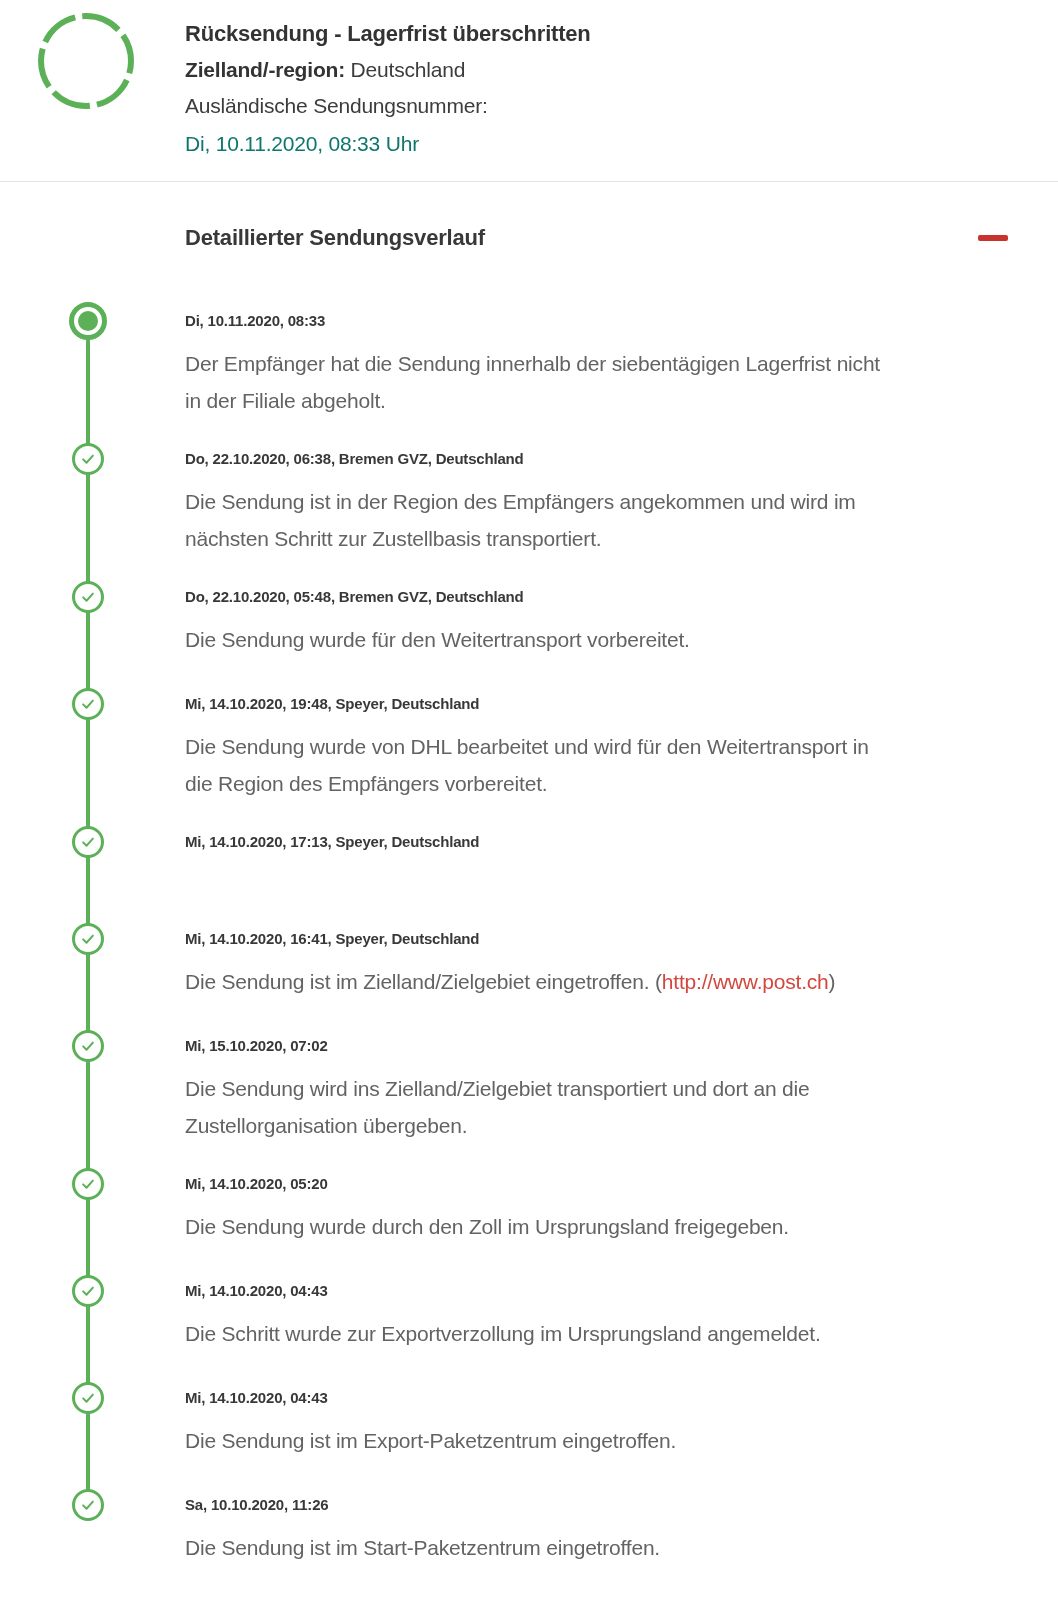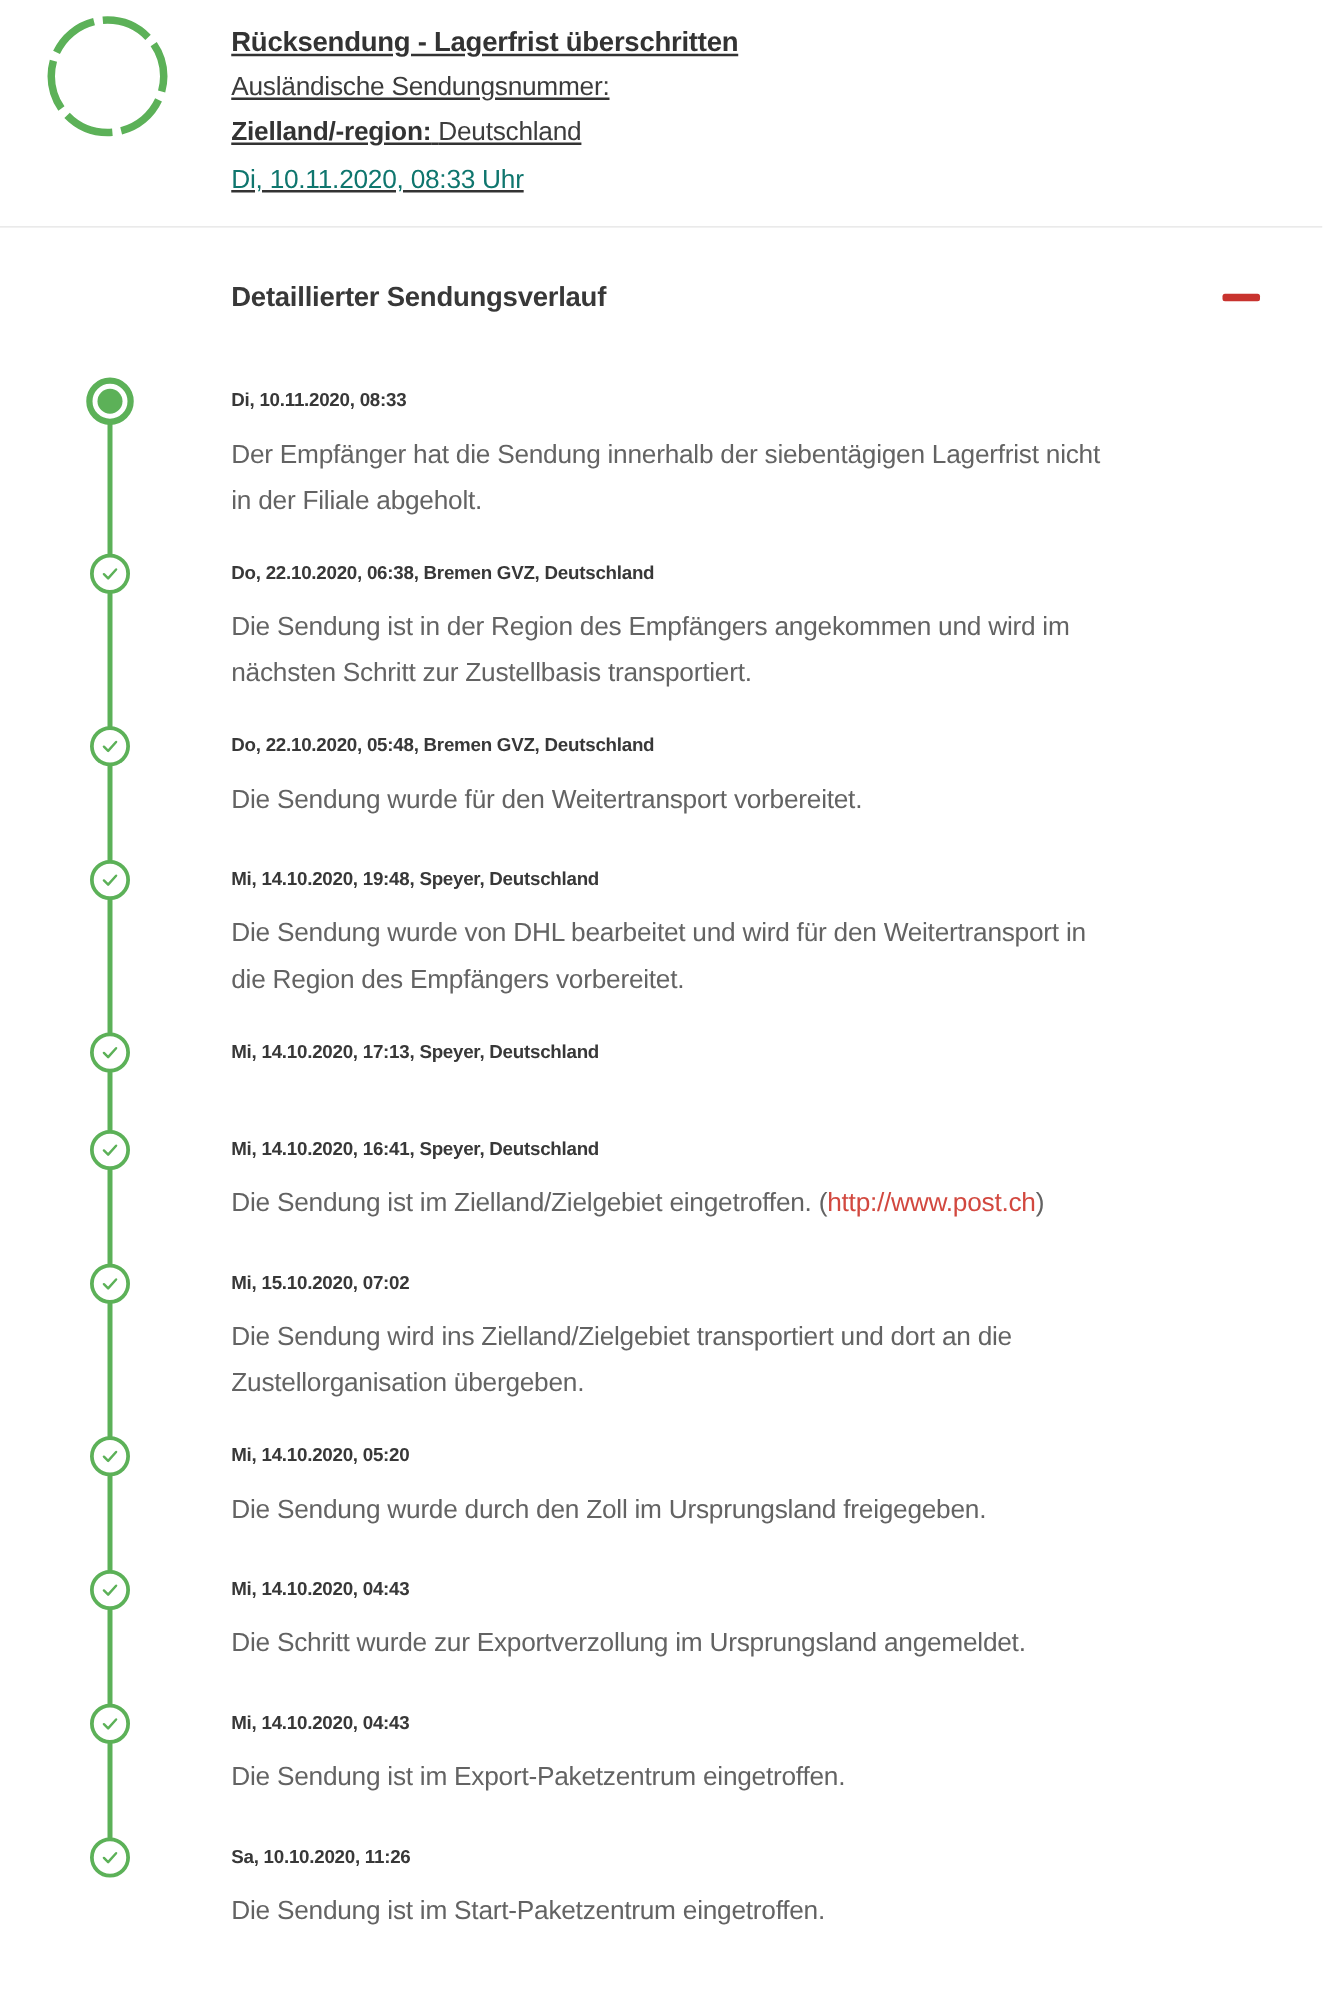--- a/index.html
+++ b/index.html
@@ -7,21 +7,21 @@
   body {
     width: 1058px;
     min-height: 1600px;
     font-family: "Liberation Sans", "DejaVu Sans", sans-serif;
     letter-spacing: -0.2px;
     color: #333333;
   }
   .page { position: relative; width: 1058px; }
 
   
-  .shipment-header { position: relative; min-height: 181px; padding: 16px 50px 0 185px; text-decoration: underline; }
+  .shipment-header { position: relative; min-height: 181px; padding: 16px 50px 0 185px; }
   .status-icon-wrap {
     position: absolute; left: 36px; top: 10px; width: 100px; height: 102px;
   }
   .status-icon-wrap svg { display: block; width: 100%; height: 100%; }
   .hdr-title {
     font-size: 22px; font-weight: 700; color: #333333;
     line-height: 36px;
   }
   .hdr-line { font-size: 21px; line-height: 36px; color: #3c3c3c; }
   .hdr-line .b { font-weight: 700; color: #333333; }
@@ -43,21 +43,21 @@
 
   
   .timeline { position: relative; padding-bottom: 46px; }
   .tl-line {
     position: absolute; left: 86px; width: 4px;
     top: 14px; bottom: 107px; 
     background: #5cb158; z-index: 0;
   }
   .entry { display: flex; margin-bottom: 32px; }
   .entry.two-line { margin-bottom: 26px; }
-  .entry.no-body { margin-bottom: 50px; }
+  .entry.no-body { margin-bottom: 69px; }
   .entry.last { margin-bottom: 0; }
   .icon-col { position: relative; width: 185px; flex: none; }
 
   .node { position: absolute; background: #ffffff; border-radius: 50%; z-index: 1; }
   .node.current {
     width: 38px; height: 38px; left: 69px; top: -5px;
     border: 5px solid #5cb158;
     display: flex; align-items: center; justify-content: center;
   }
   .node.current .dot { width: 20px; height: 20px; border-radius: 50%; background: #5cb158; }
@@ -84,22 +84,22 @@
 <div class="page">
 
   <header class="shipment-header">
     <div class="status-icon-wrap">
       <svg viewBox="0 0 100 100" aria-hidden="true">
         <circle cx="50" cy="50" r="45" fill="none" stroke="#5cb158" stroke-width="6" stroke-dasharray="40 7.1" stroke-dashoffset="-19.5" stroke-linecap="butt"></circle>
       </svg>
     </div>
     <div class="header-text">
       <div class="hdr-title">Rücksendung - Lagerfrist überschritten</div>
+      <div class="hdr-line"><span class="b">Zielland/-region:</span> <span>Deutschland</span></div>
       <div class="hdr-line">Ausländische Sendungsnummer:</div>
-      <div class="hdr-line"><span class="b">Zielland/-region:</span> <span>Deutschland</span></div>
       <div class="hdr-timestamp">Di, 10.11.2020, 08:33 Uhr</div>
     </div>
   </header>
 
   <div class="divider"></div>
 
   <section>
     <div class="verlauf-head">
       <h2>Detaillierter Sendungsverlauf</h2>
       <button class="collapse-btn">

